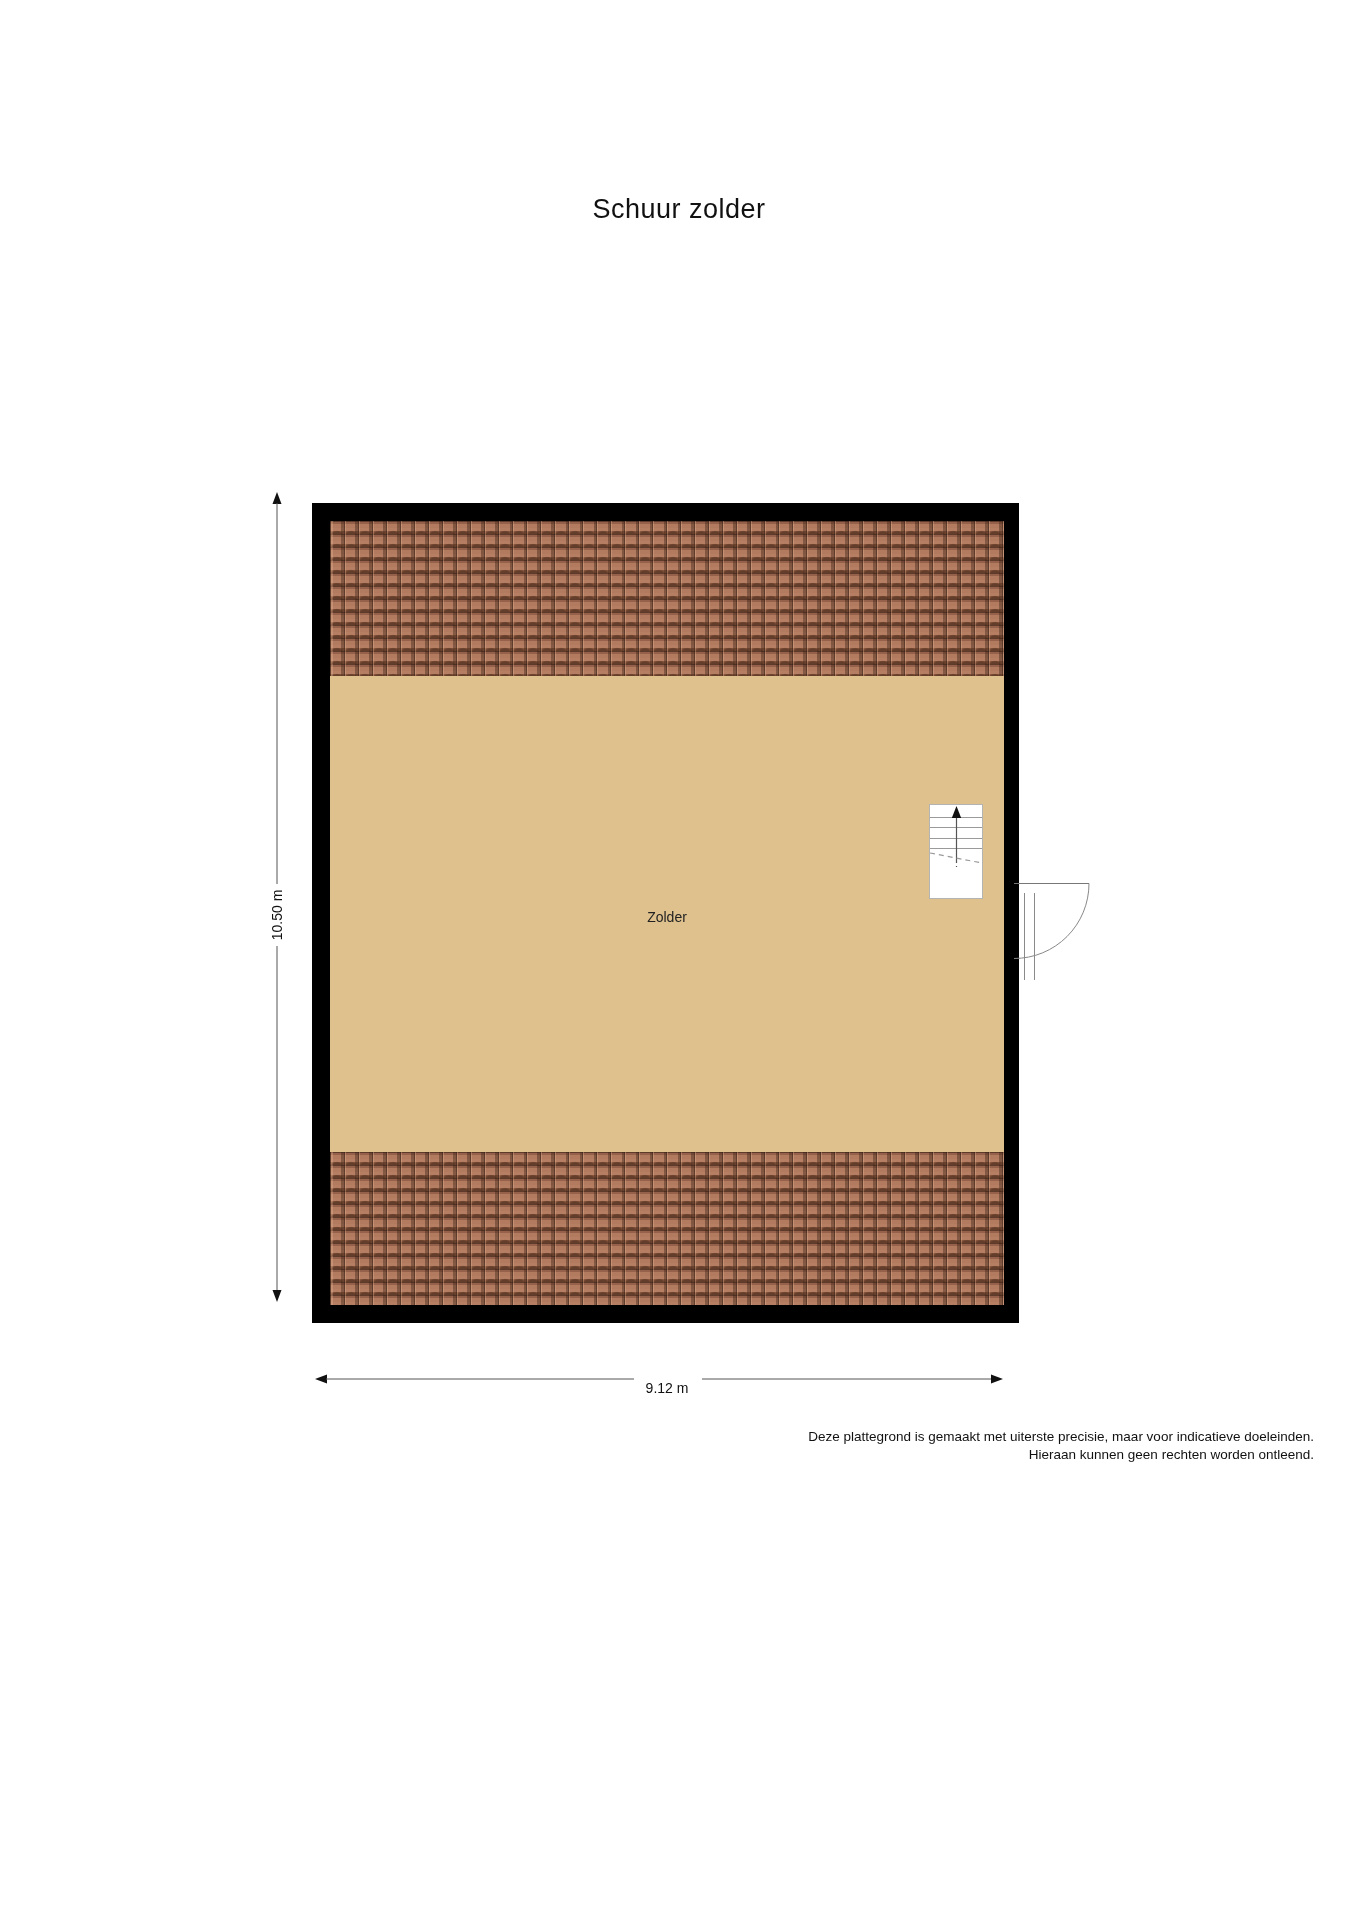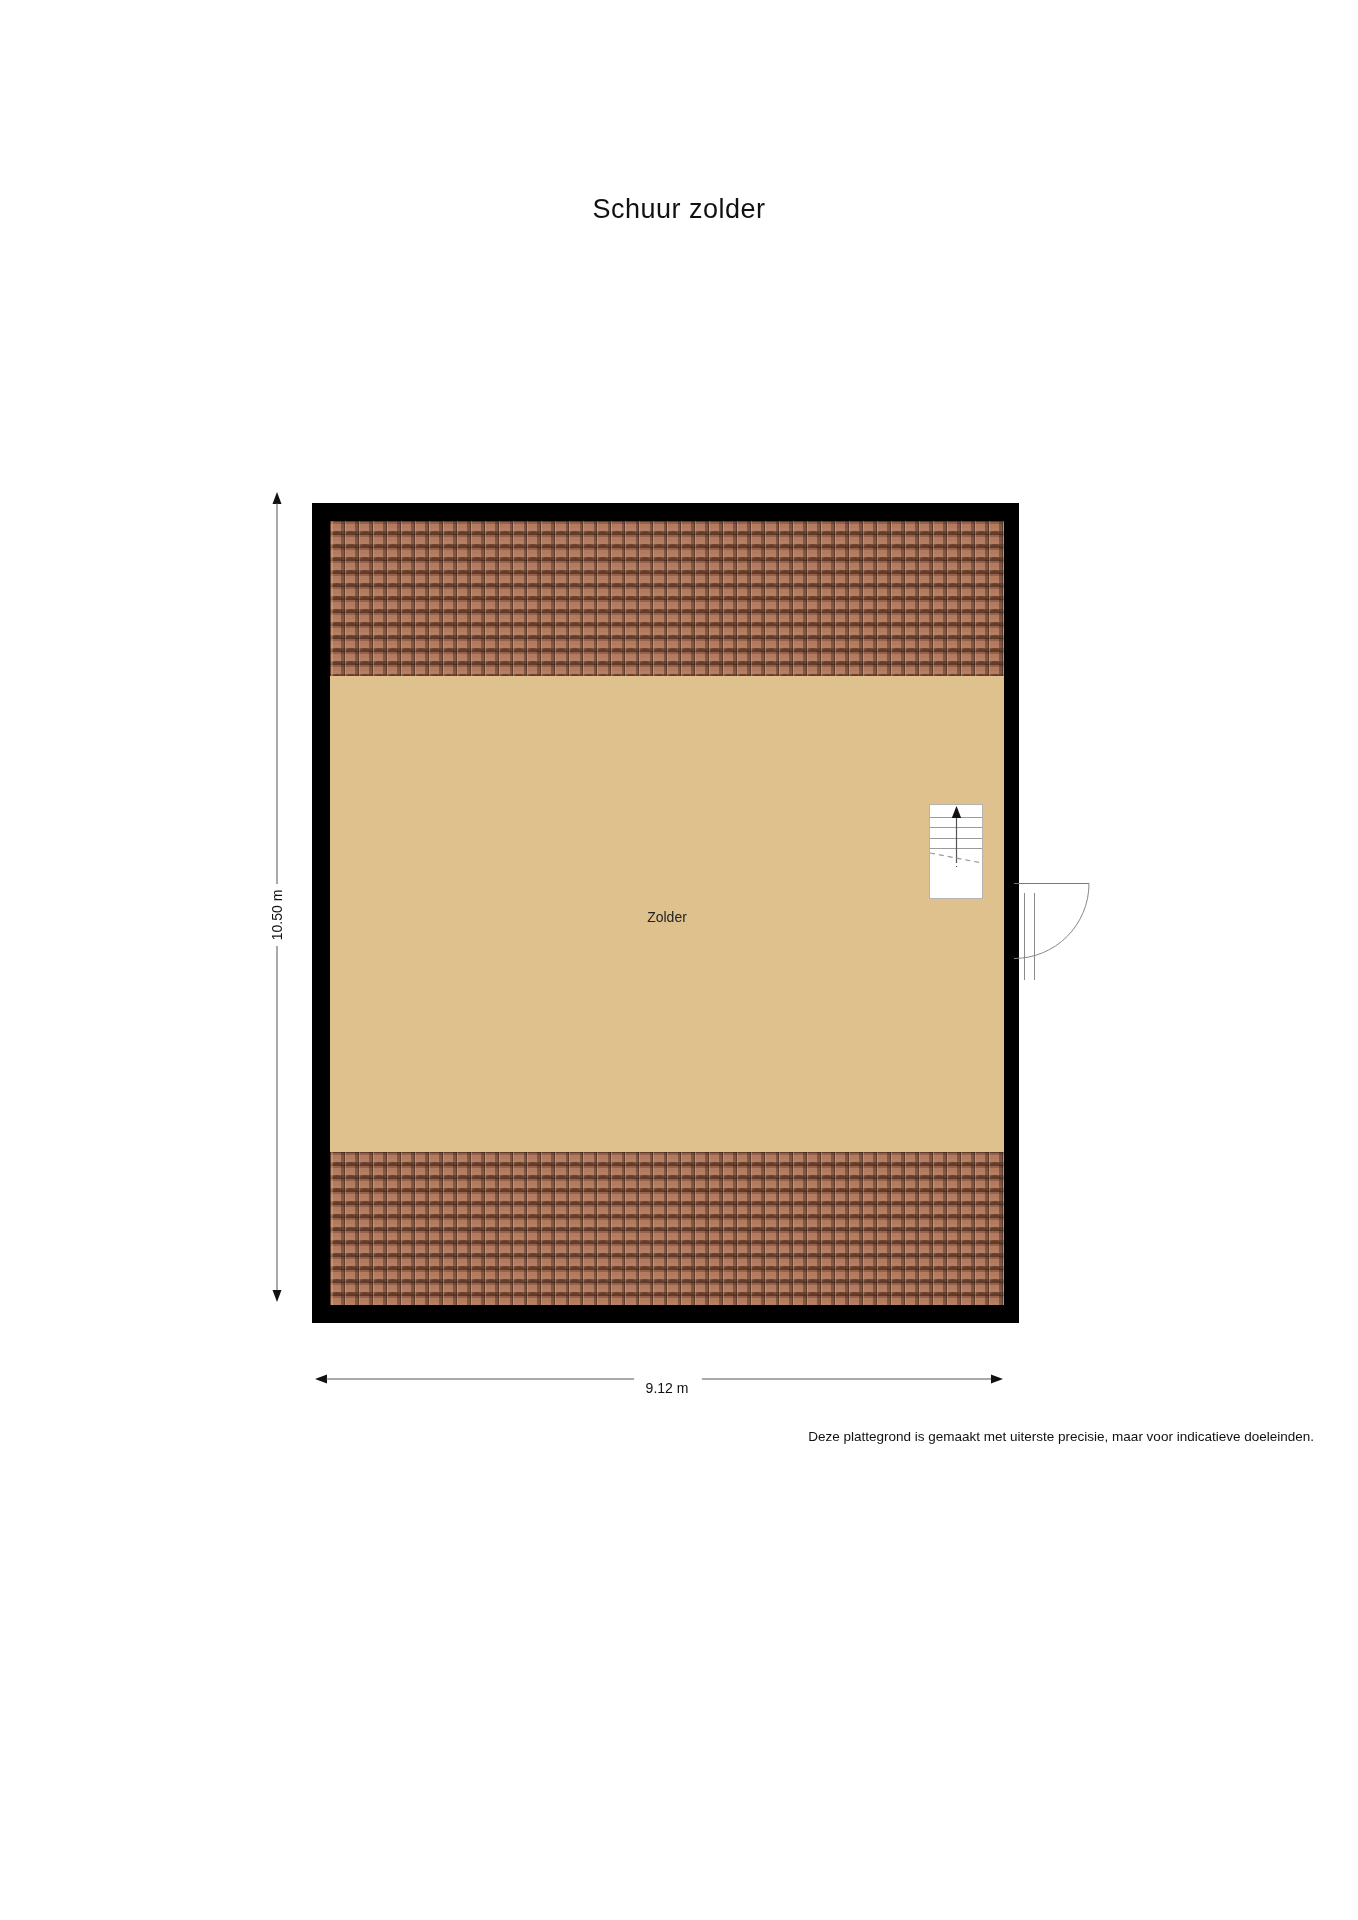--- a/index.html
+++ b/index.html
@@ -130,13 +130,14 @@
 <svg class="dim-h" width="694" height="14" viewBox="0 0 694 14">
   <polygon points="3,7 15,2.5 15,11.5" fill="#111"></polygon>
   <line x1="14" y1="7" x2="322" y2="7" stroke="#555" stroke-width="1"></line>
   <line x1="390" y1="7" x2="680" y2="7" stroke="#555" stroke-width="1"></line>
   <polygon points="691,7 679,2.5 679,11.5" fill="#111"></polygon>
 </svg>
 <div class="dim-h-label">9.12 m</div>
 
 <div class="disclaimer">
   <div>Deze plattegrond is gemaakt met uiterste precisie, maar voor indicatieve doeleinden.</div>
+  <div>Hieraan kunnen geen rechten worden ontleend.</div>
 </div>
 
 </body></html>

